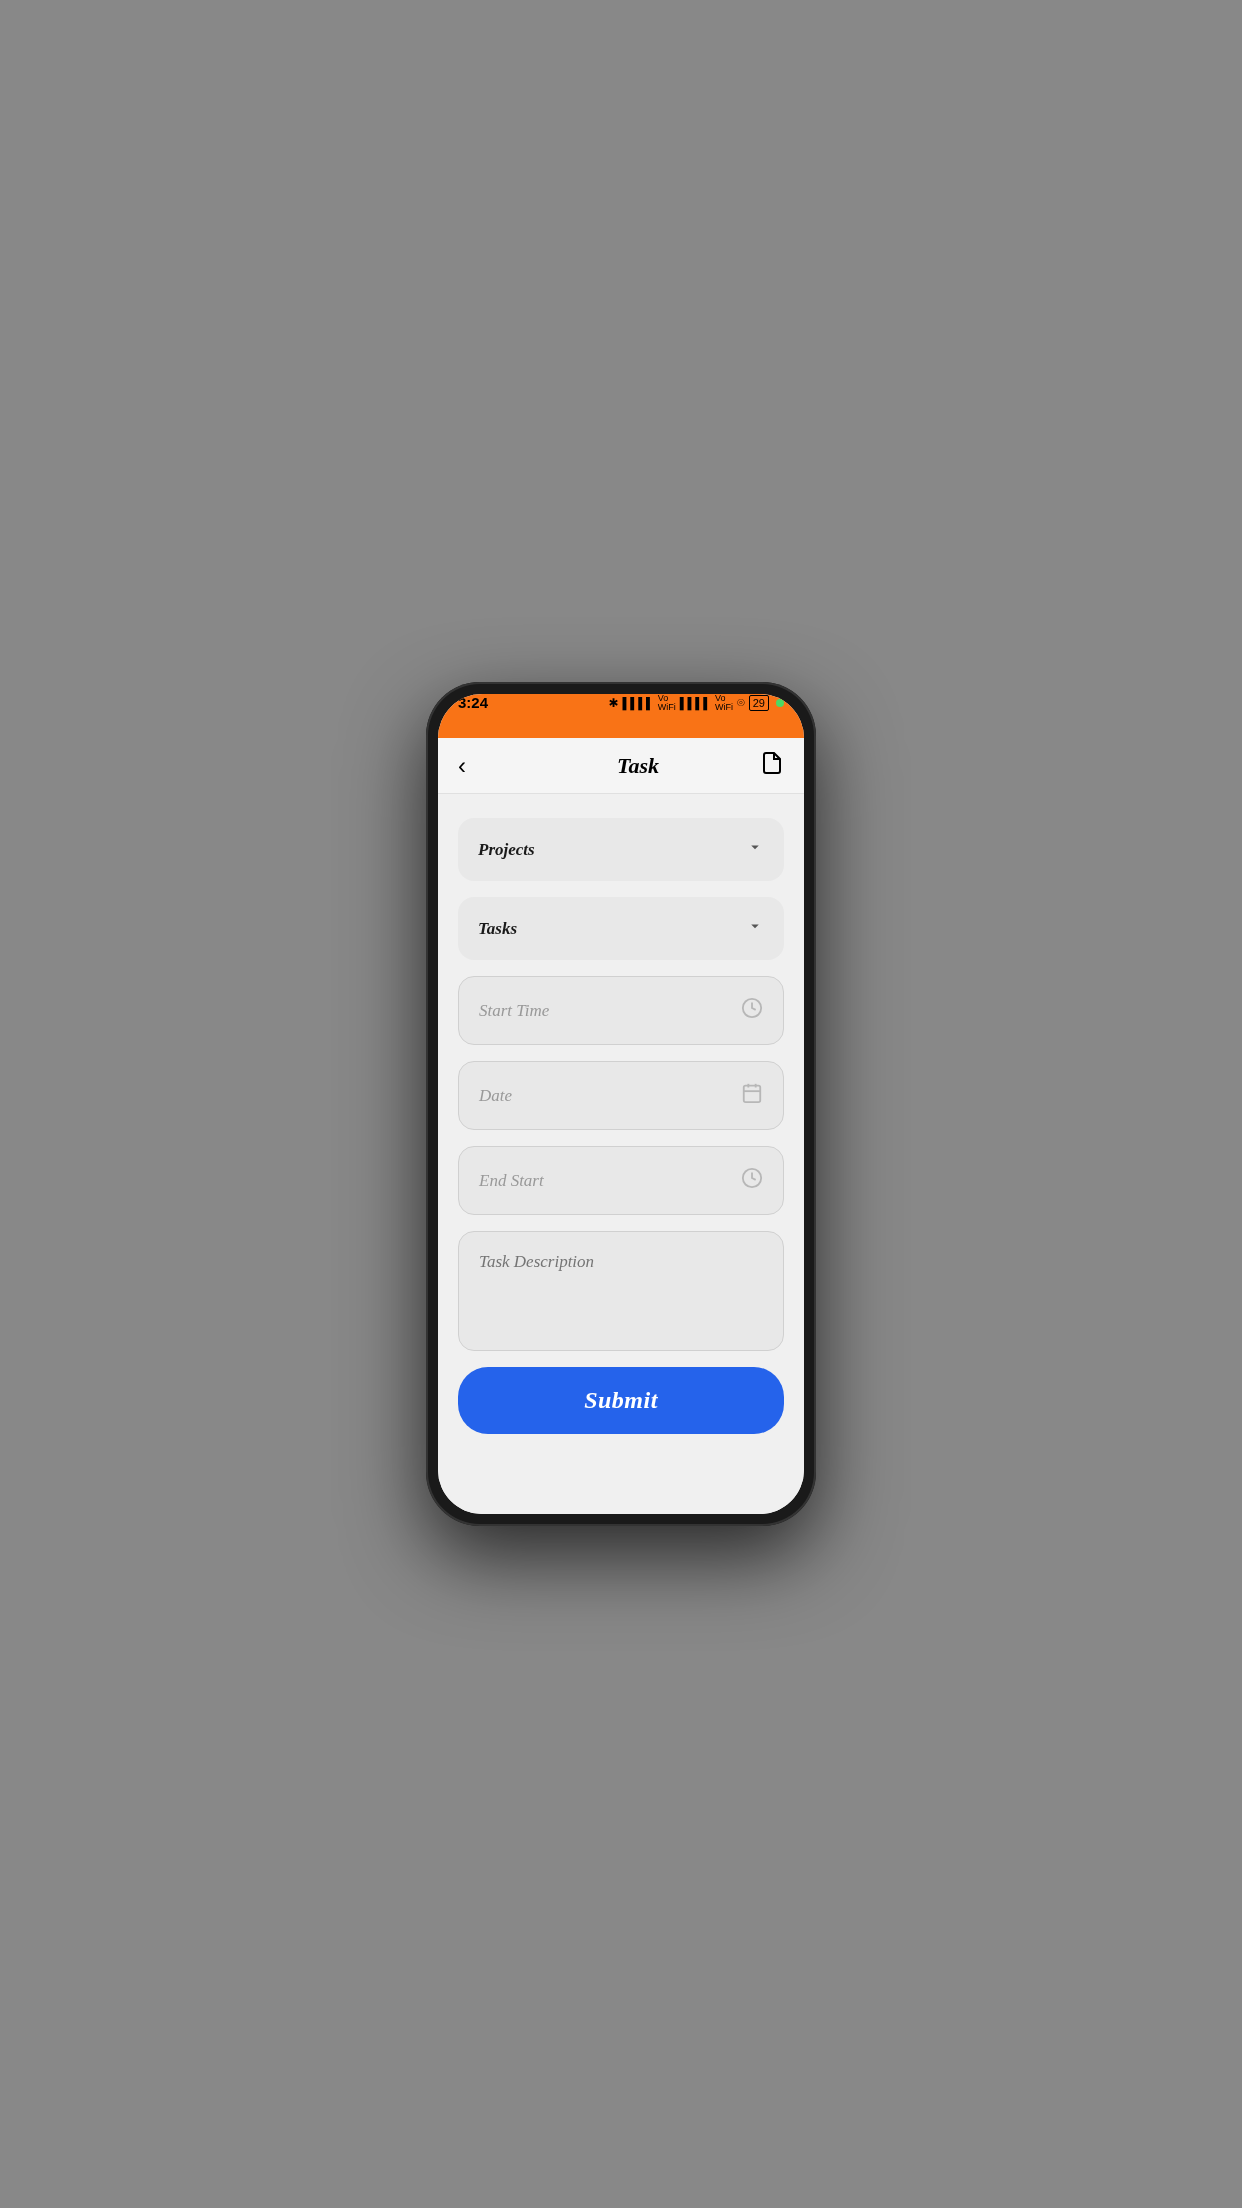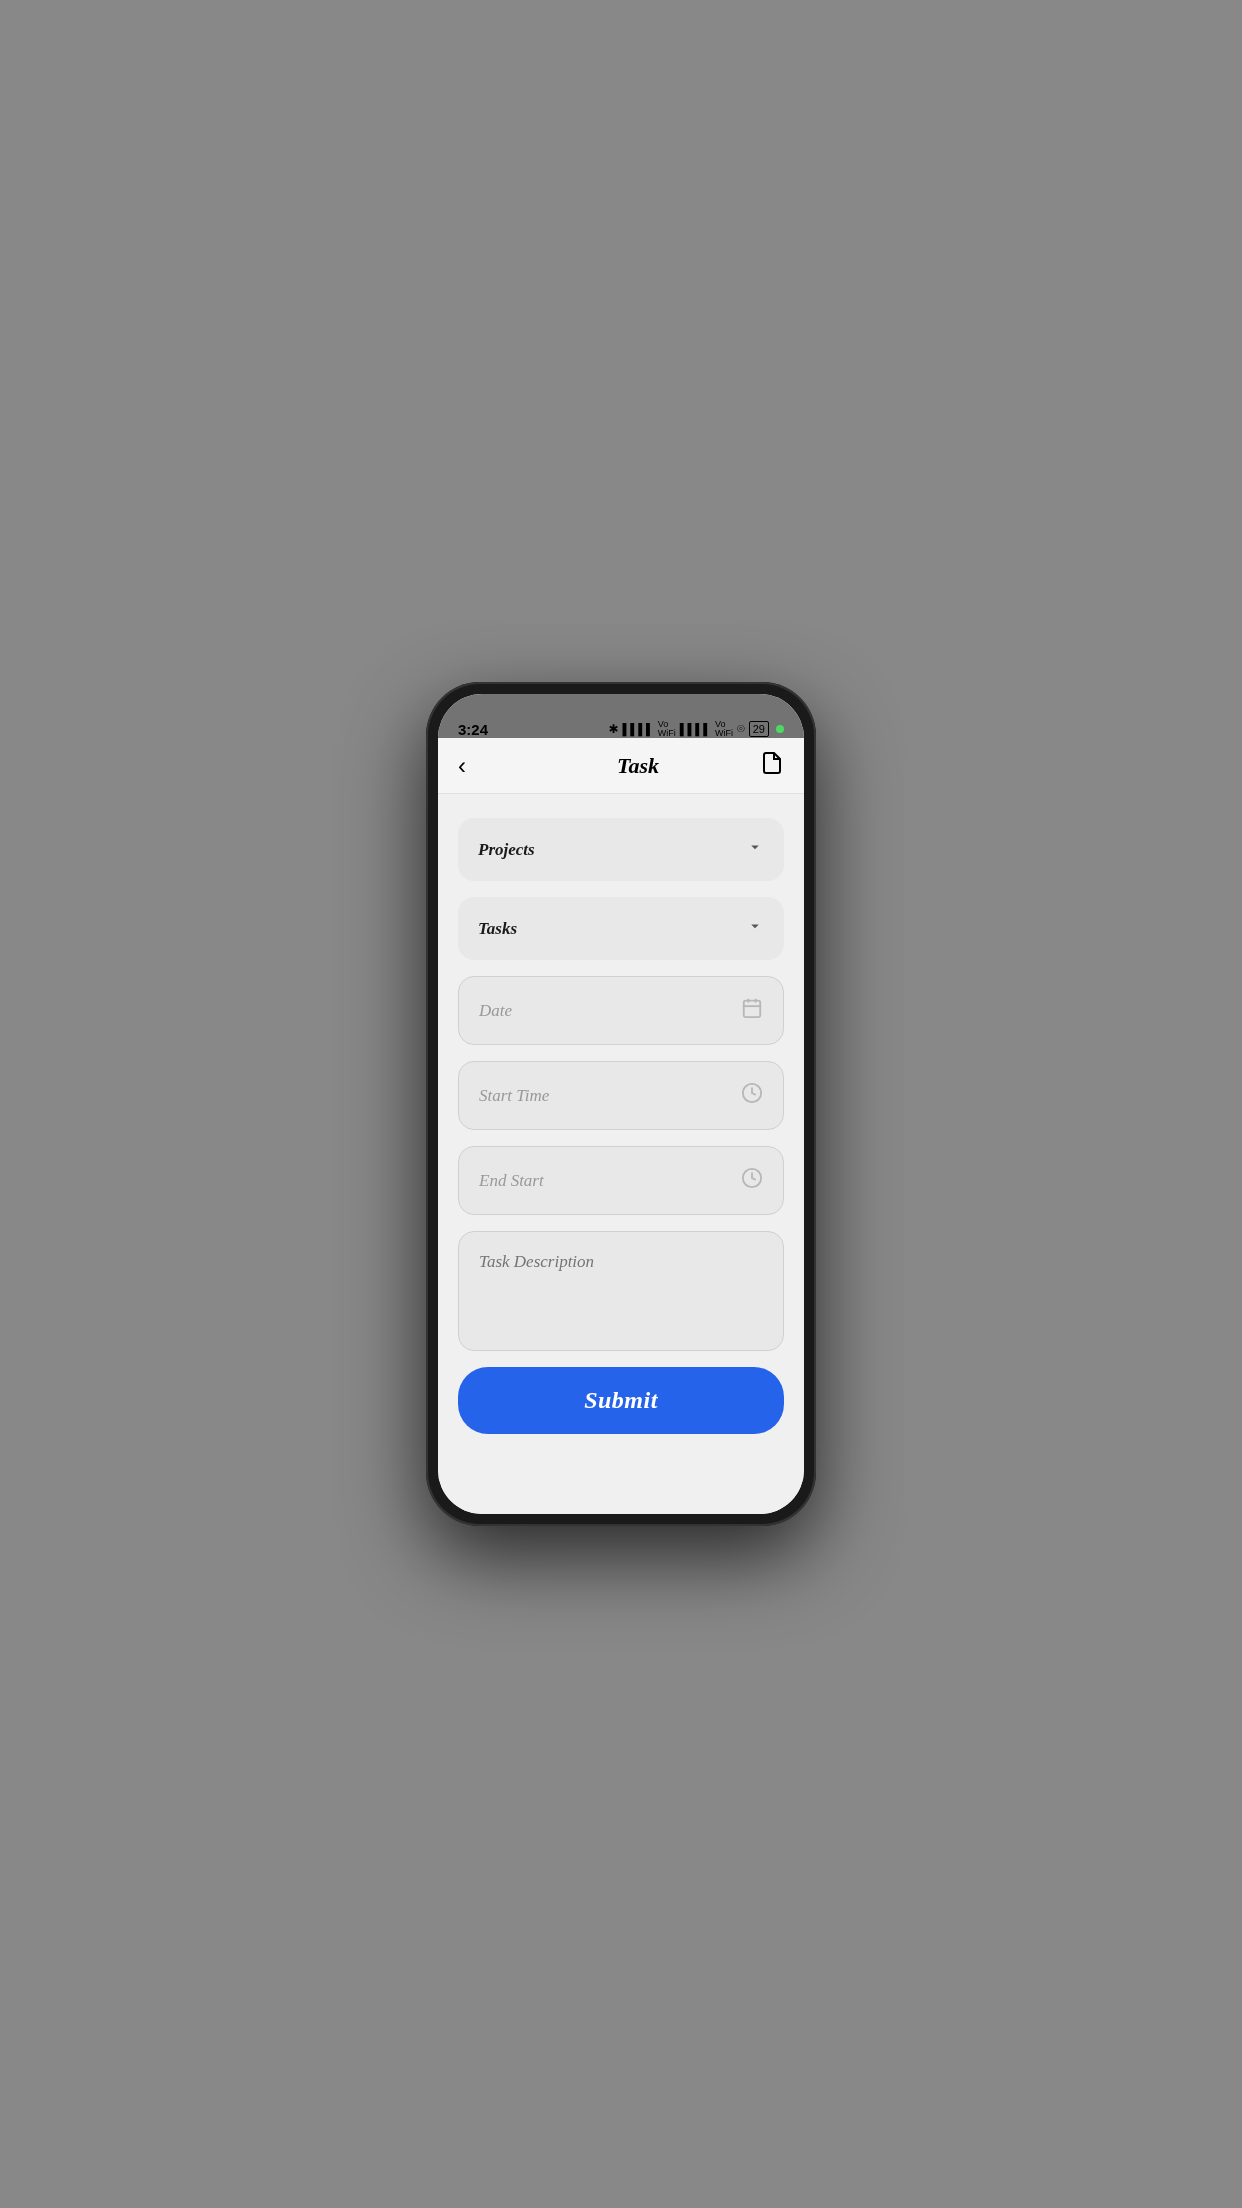--- a/index.html
+++ b/index.html
@@ -30,24 +30,24 @@
       background: #f5f5f5;
       border-radius: 44px;
       overflow: hidden;
       display: flex;
       flex-direction: column;
       position: relative;
     }
 
     
     .status-bar {
-      background: #737373;
+      background: #f97316;
       height: 44px;
       display: flex;
-      align-items: flex-end;
+      align-items: flex-start;
       justify-content: space-between;
       padding: 0 20px;
       flex-shrink: 0;
     }
 
     .status-time {
       font-size: 15px;
       font-weight: 600;
       color: #000;
     }
@@ -256,42 +256,42 @@
       <div class="field-select">
         <span class="field-select-label">Tasks</span>
         <span class="field-select-arrow">
           <svg width="18" height="18" viewBox="0 0 24 24" fill="currentColor">
               <path d="M7 10l5 5 5-5z"></path>
             </svg>
         </span>
       </div>
 
       <div class="field-input">
+        <span class="field-input-placeholder">Start Time</span>
+        <span class="field-input-icon">
+          <svg class="clock-icon" viewBox="0 0 24 24" fill="none" stroke="#888" stroke-width="2">
+            <circle cx="12" cy="12" r="10"></circle>
+            <polyline points="12 6 12 12 16 14"></polyline>
+          </svg>
+        </span>
+      </div>
+
+      <div class="field-input">
         <span class="field-input-placeholder">Date</span>
         <span class="field-input-icon">
           <svg class="cal-icon" viewBox="0 0 24 24" fill="none" stroke="#888" stroke-width="2">
             <rect x="3" y="4" width="18" height="18" rx="2" ry="2"></rect>
             <line x1="16" y1="2" x2="16" y2="6"></line>
             <line x1="8" y1="2" x2="8" y2="6"></line>
             <line x1="3" y1="10" x2="21" y2="10"></line>
           </svg>
         </span>
       </div>
 
       <div class="field-input">
-        <span class="field-input-placeholder">Start Time</span>
-        <span class="field-input-icon">
-          <svg class="clock-icon" viewBox="0 0 24 24" fill="none" stroke="#888" stroke-width="2">
-            <circle cx="12" cy="12" r="10"></circle>
-            <polyline points="12 6 12 12 16 14"></polyline>
-          </svg>
-        </span>
-      </div>
-
-      <div class="field-input">
         <span class="field-input-placeholder">End Start</span>
         <span class="field-input-icon">
           <svg class="clock-icon" viewBox="0 0 24 24" fill="none" stroke="#888" stroke-width="2">
             <circle cx="12" cy="12" r="10"></circle>
             <polyline points="12 6 12 12 16 14"></polyline>
           </svg>
         </span>
       </div>
 
       <textarea class="field-textarea" placeholder="Task Description" style=""></textarea>

